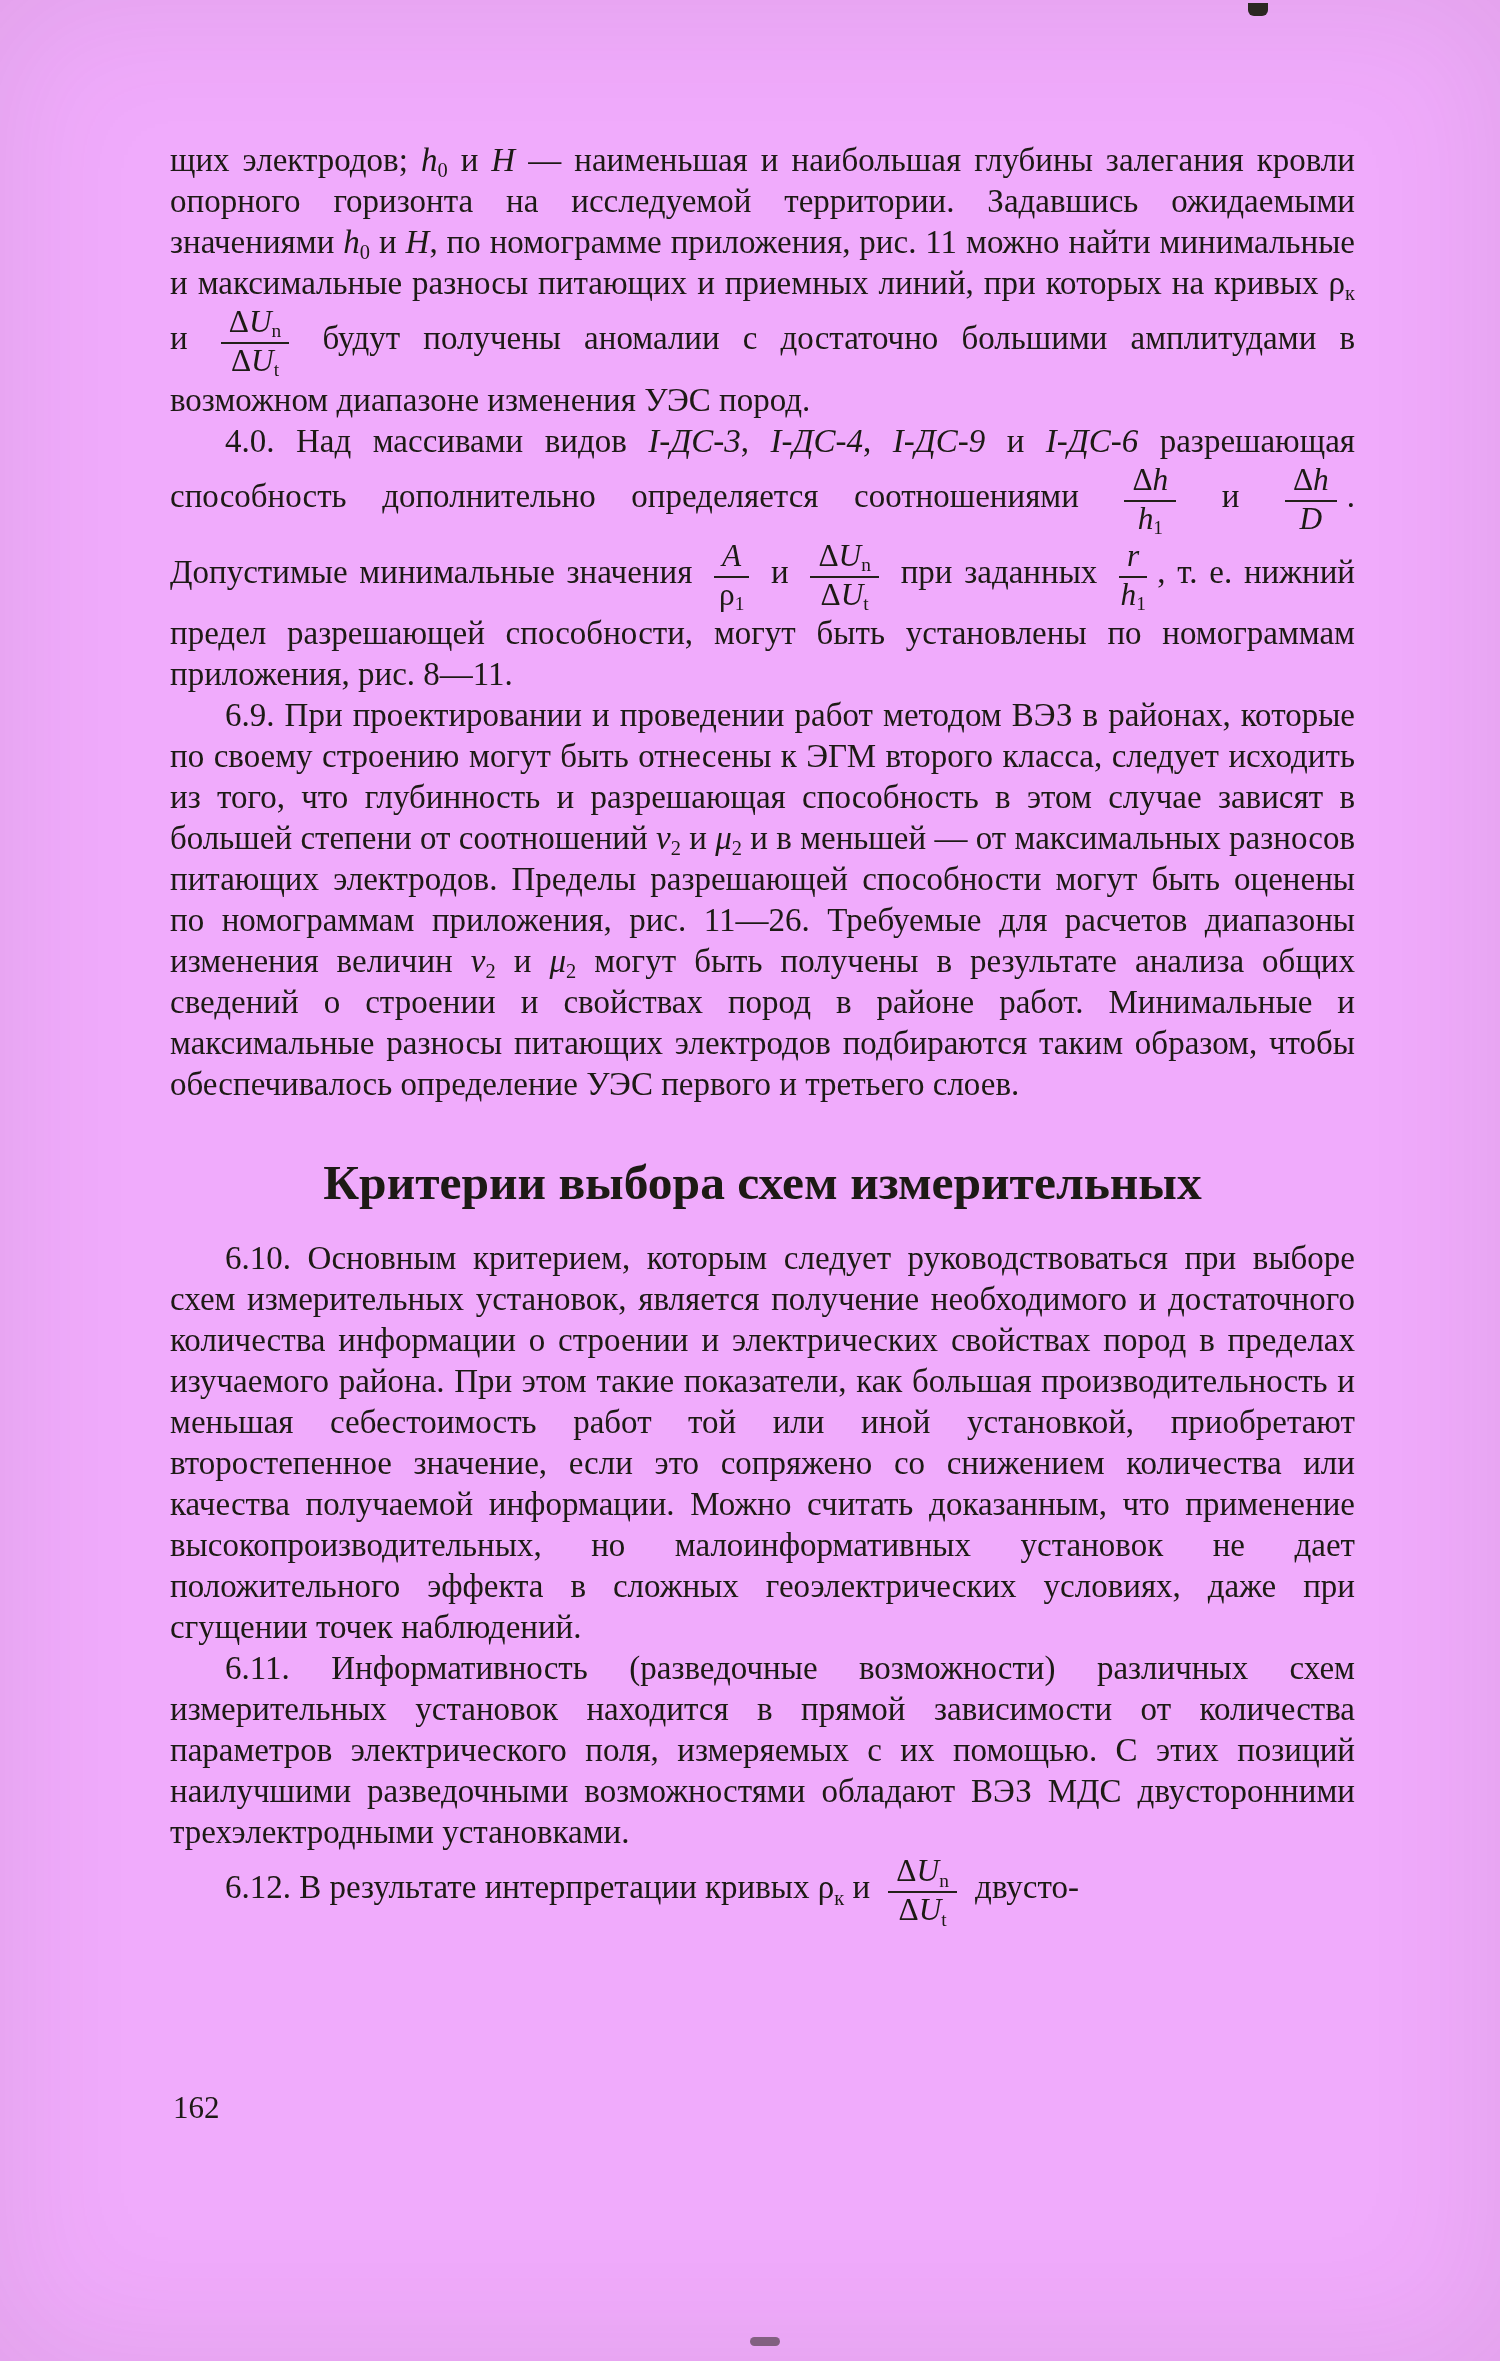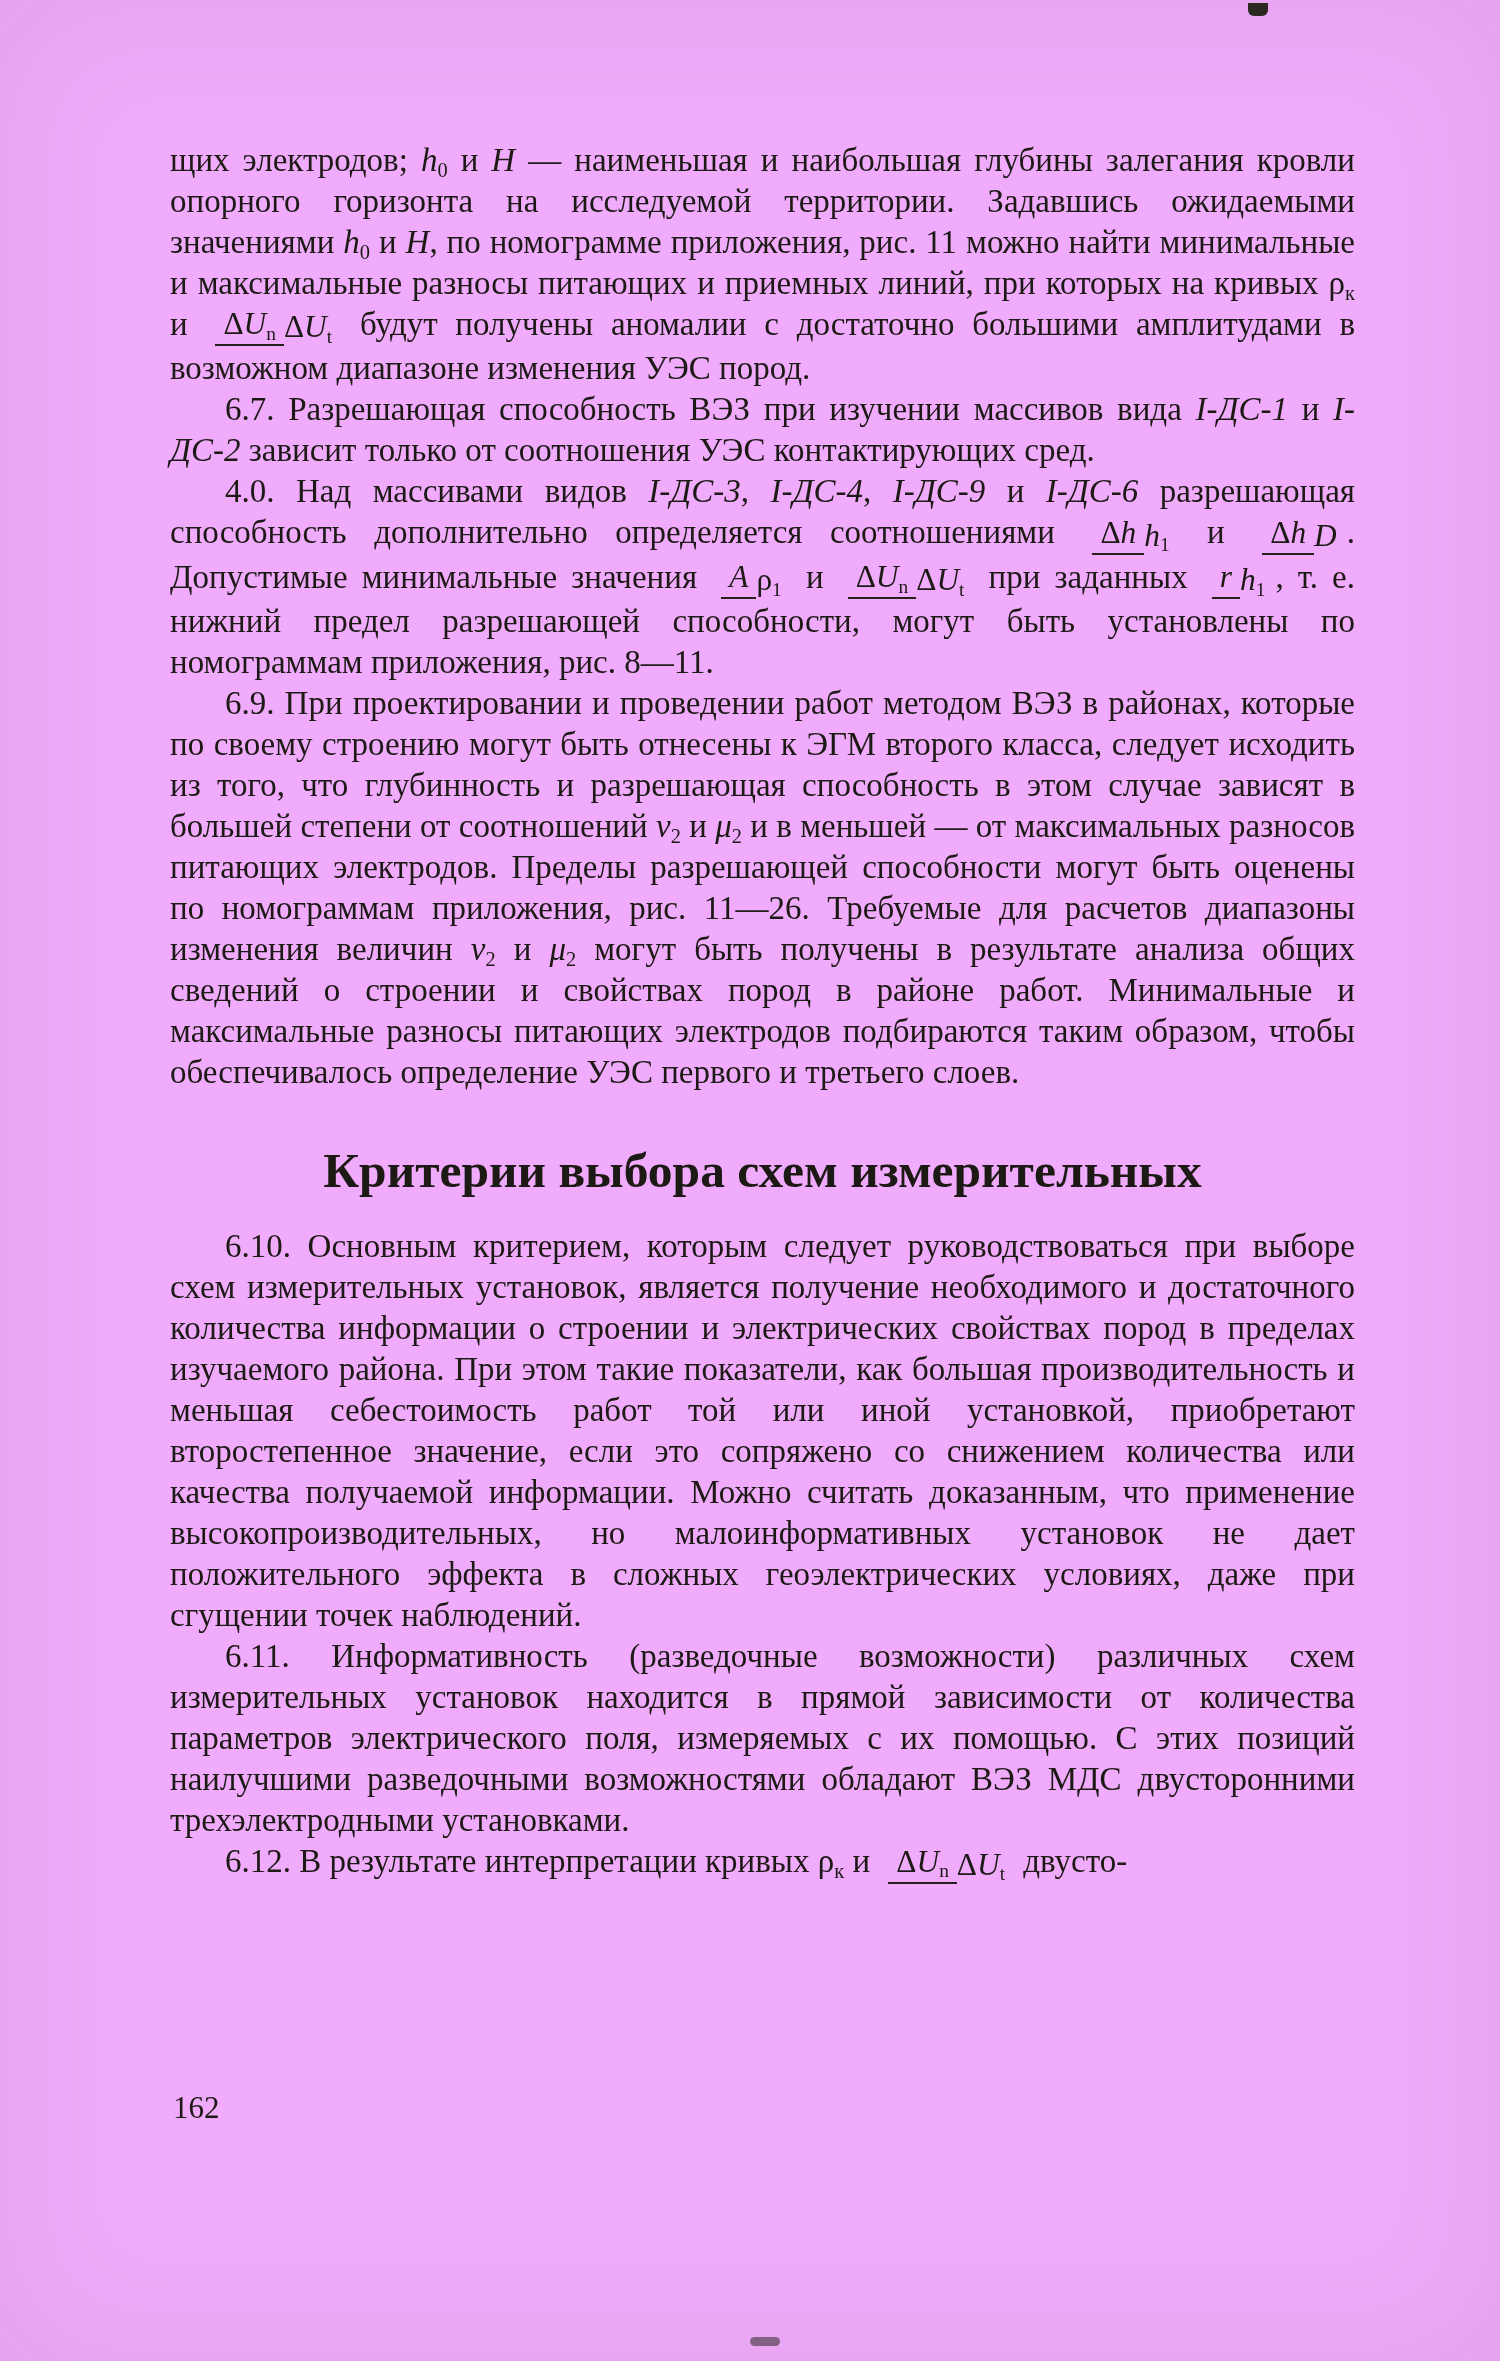--- a/index.html
+++ b/index.html
@@ -22,21 +22,21 @@
   p.para.noindent { text-indent:0; }
 
   i.v { font-style:italic; }
 
   sub {
     font-size:0.62em; line-height:0; vertical-align:baseline;
     position:relative; top:0.28em;
   }
 
   .frac {
-    display:inline-flex; flex-direction:row; align-items:center;
+    display:inline-flex; flex-direction:column; align-items:center;
     vertical-align:middle; line-height:1.05; font-size:0.95em;
     margin:2px 10px; text-indent:0;
   }
   .frac .num { border-bottom:2px solid #24201a; padding:0 8px 3px; white-space:nowrap; }
   .frac .den { padding-top:1px; white-space:nowrap; }
   .frac i { font-style:italic; }
 
   .heading {
     font-weight:bold; text-align:center; text-indent:0;
     margin:54px 0 32px; line-height:47px;
@@ -58,21 +58,20 @@
   <div class="speck speck-top"></div>
   <div class="speck speck-bottom"></div>
 
   <div class="content">
 
     <p class="para noindent"><span>щих электродов; </span><i class="v">h</i><sub>0</sub><span> и </span><i class="v">H</i><span> — наименьшая и наибольшая глубины залегания кровли опорного горизонта на исследуемой территории. Задавшись ожидаемыми значениями </span><i class="v">h</i><sub>0</sub><span> и </span><i class="v">H</i><span>, по номограмме приложения, рис. 11 можно найти минимальные и максимальные разносы питающих и приемных линий, при которых на кривых </span><span>ρ</span><sub>к</sub><span> и </span><span class="frac">
           <span class="num"><span>Δ</span><i>U</i><sub>n</sub></span>
           <span class="den"><span>Δ</span><i>U</i><sub>t</sub></span>
         </span><span> будут получены аномалии с достаточно большими амплитудами в возможном диапазоне изменения УЭС пород.</span></p>
 
-    <p class="para"><span>6.7. Разрешающая способность ВЭЗ при изучении массивов вида </span><i class="v">I-ДС-1</i><span> и </span><i class="v">I-ДС-2</i><span> зависит только от соотношения УЭС контактирующих сред.</span></p>
 
     <p class="para"><span>4.0. Над массивами видов </span><i class="v">I-ДС-3</i><span>, </span><i class="v">I-ДС-4</i><span>, </span><i class="v">I-ДС-9</i><span> и </span><i class="v">I-ДС-6</i><span> разрешающая способность дополнительно определяется соотношениями </span><span class="frac">
           <span class="num"><span>Δ</span><i>h</i></span>
           <span class="den"><i>h</i><sub>1</sub></span>
         </span><span> и </span><span class="frac">
           <span class="num"><span>Δ</span><i>h</i></span>
           <span class="den"><i>D</i></span>
         </span><span>. Допустимые минимальные значения </span><span class="frac">
           <span class="num"><i>A</i></span>
           <span class="den"><span>ρ</span><sub>1</sub></span>

